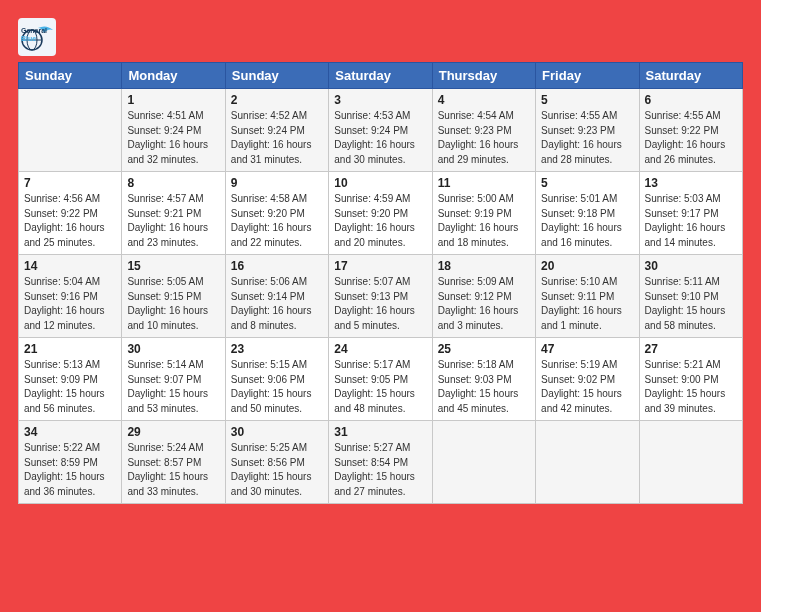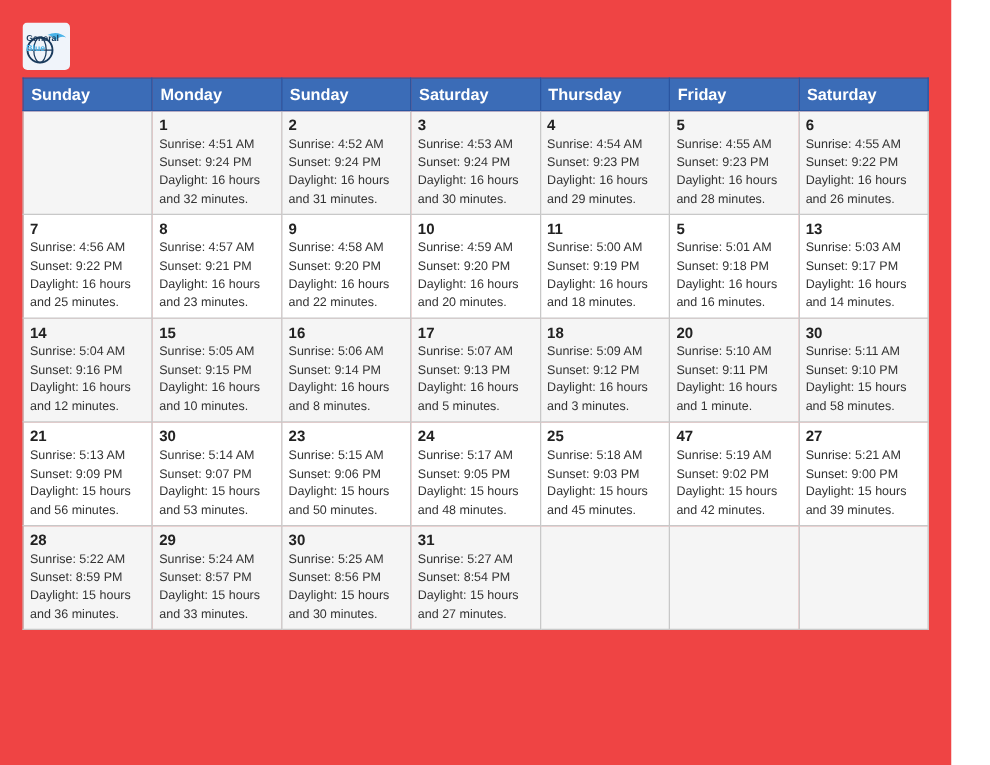--- a/index.html
+++ b/index.html
@@ -152,21 +152,21 @@
         <tr>
           <td><span class="day-num">21</span><span class="cell-text">Sunrise: 5:13 AM<br>Sunset: 9:09 PM<br>Daylight: 15 hours and 56 minutes.</span></td>
           <td><span class="day-num">30</span><span class="cell-text">Sunrise: 5:14 AM<br>Sunset: 9:07 PM<br>Daylight: 15 hours and 53 minutes.</span></td>
           <td><span class="day-num">23</span><span class="cell-text">Sunrise: 5:15 AM<br>Sunset: 9:06 PM<br>Daylight: 15 hours and 50 minutes.</span></td>
           <td><span class="day-num">24</span><span class="cell-text">Sunrise: 5:17 AM<br>Sunset: 9:05 PM<br>Daylight: 15 hours and 48 minutes.</span></td>
           <td><span class="day-num">25</span><span class="cell-text">Sunrise: 5:18 AM<br>Sunset: 9:03 PM<br>Daylight: 15 hours and 45 minutes.</span></td>
           <td><span class="day-num">47</span><span class="cell-text">Sunrise: 5:19 AM<br>Sunset: 9:02 PM<br>Daylight: 15 hours and 42 minutes.</span></td>
           <td><span class="day-num">27</span><span class="cell-text">Sunrise: 5:21 AM<br>Sunset: 9:00 PM<br>Daylight: 15 hours and 39 minutes.</span></td>
         </tr>
         <tr>
-          <td><span class="day-num">28</span><span class="cell-text">Sunrise: 5:22 AM<br>Sunset: 8:59 PM<br>Daylight: 15 hours and 36 minutes.</span></td>
+          <td><span class="day-num">34</span><span class="cell-text">Sunrise: 5:22 AM<br>Sunset: 8:59 PM<br>Daylight: 15 hours and 36 minutes.</span></td>
           <td><span class="day-num">29</span><span class="cell-text">Sunrise: 5:24 AM<br>Sunset: 8:57 PM<br>Daylight: 15 hours and 33 minutes.</span></td>
           <td><span class="day-num">30</span><span class="cell-text">Sunrise: 5:25 AM<br>Sunset: 8:56 PM<br>Daylight: 15 hours and 30 minutes.</span></td>
           <td><span class="day-num">31</span><span class="cell-text">Sunrise: 5:27 AM<br>Sunset: 8:54 PM<br>Daylight: 15 hours and 27 minutes.</span></td>
           <td></td>
           <td></td>
           <td></td>
         </tr>
       </tbody>
   </table>
 </div>

